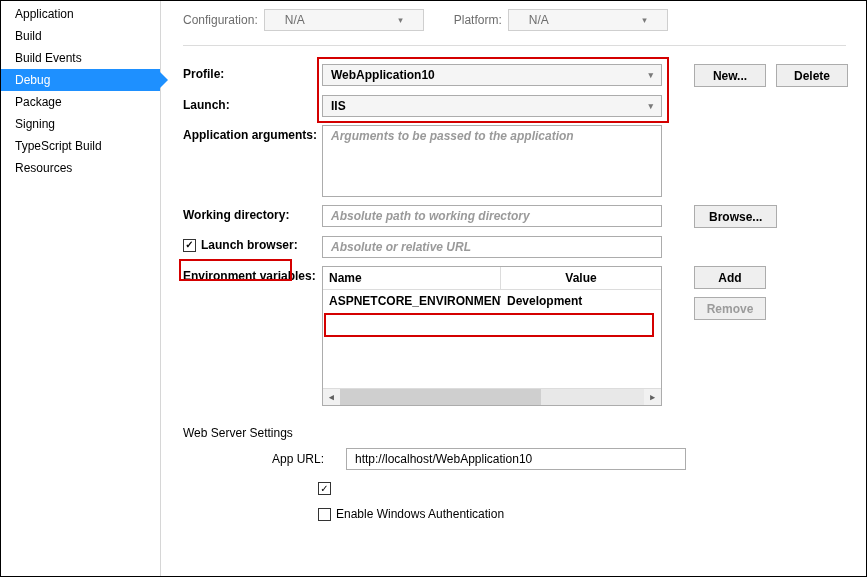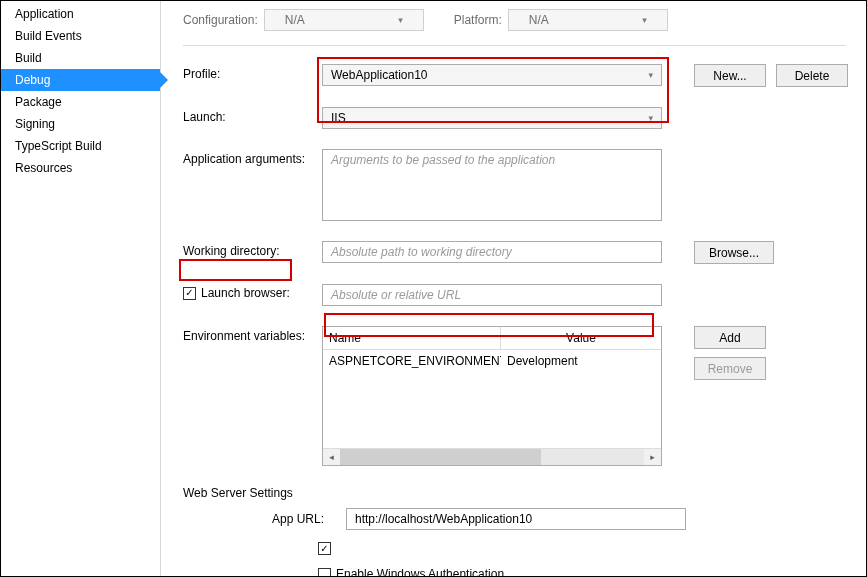--- a/index.html
+++ b/index.html
@@ -61,21 +61,21 @@
     height: 22px;
     border: 1px solid #cfcfcf;
     background: #f6f6f6;
     padding: 0 20px;
     display: flex;
     align-items: center;
     justify-content: space-between;
     color: #6d6d6d;
   }
   .chev { font-size: 9px; color: #7a7a7a; }
-  .form-grid { display: grid; grid-template-columns: 135px 1fr 160px; gap: 20px 4px; align-items: start; }
+  .form-grid { display: grid; grid-template-columns: 135px 1fr 160px; gap: 8px 4px; align-items: start; font-weight: bold; }
   .label { padding-top: 3px; }
   .select {
     height: 22px;
     border: 1px solid #acacac;
     background: #f5f5f5;
     display: flex;
     align-items: center;
     justify-content: space-between;
     padding: 0 8px;
     width: 340px;
@@ -123,22 +123,22 @@
   .auth-checks { margin-left:135px; display:flex; flex-direction:column; gap:10px; margin-top:10px;}
   
   .redbox { position:absolute; border:2px solid #d40000; pointer-events:none;}
 </style>
 </head>
 <body>
 
 <div class="root">
   <div class="sidebar">
     <div class="sidebar-item">Application</div>
+    <div class="sidebar-item">Build</div>
     <div class="sidebar-item">Build Events</div>
-    <div class="sidebar-item">Build</div>
     <div class="sidebar-item selected">Debug</div>
     <div class="sidebar-item">Package</div>
     <div class="sidebar-item">Signing</div>
     <div class="sidebar-item">TypeScript Build</div>
     <div class="sidebar-item">Resources</div>
   </div>
 
   <div class="content">
     <div class="config-row">
       <span>Configuration:</span>

